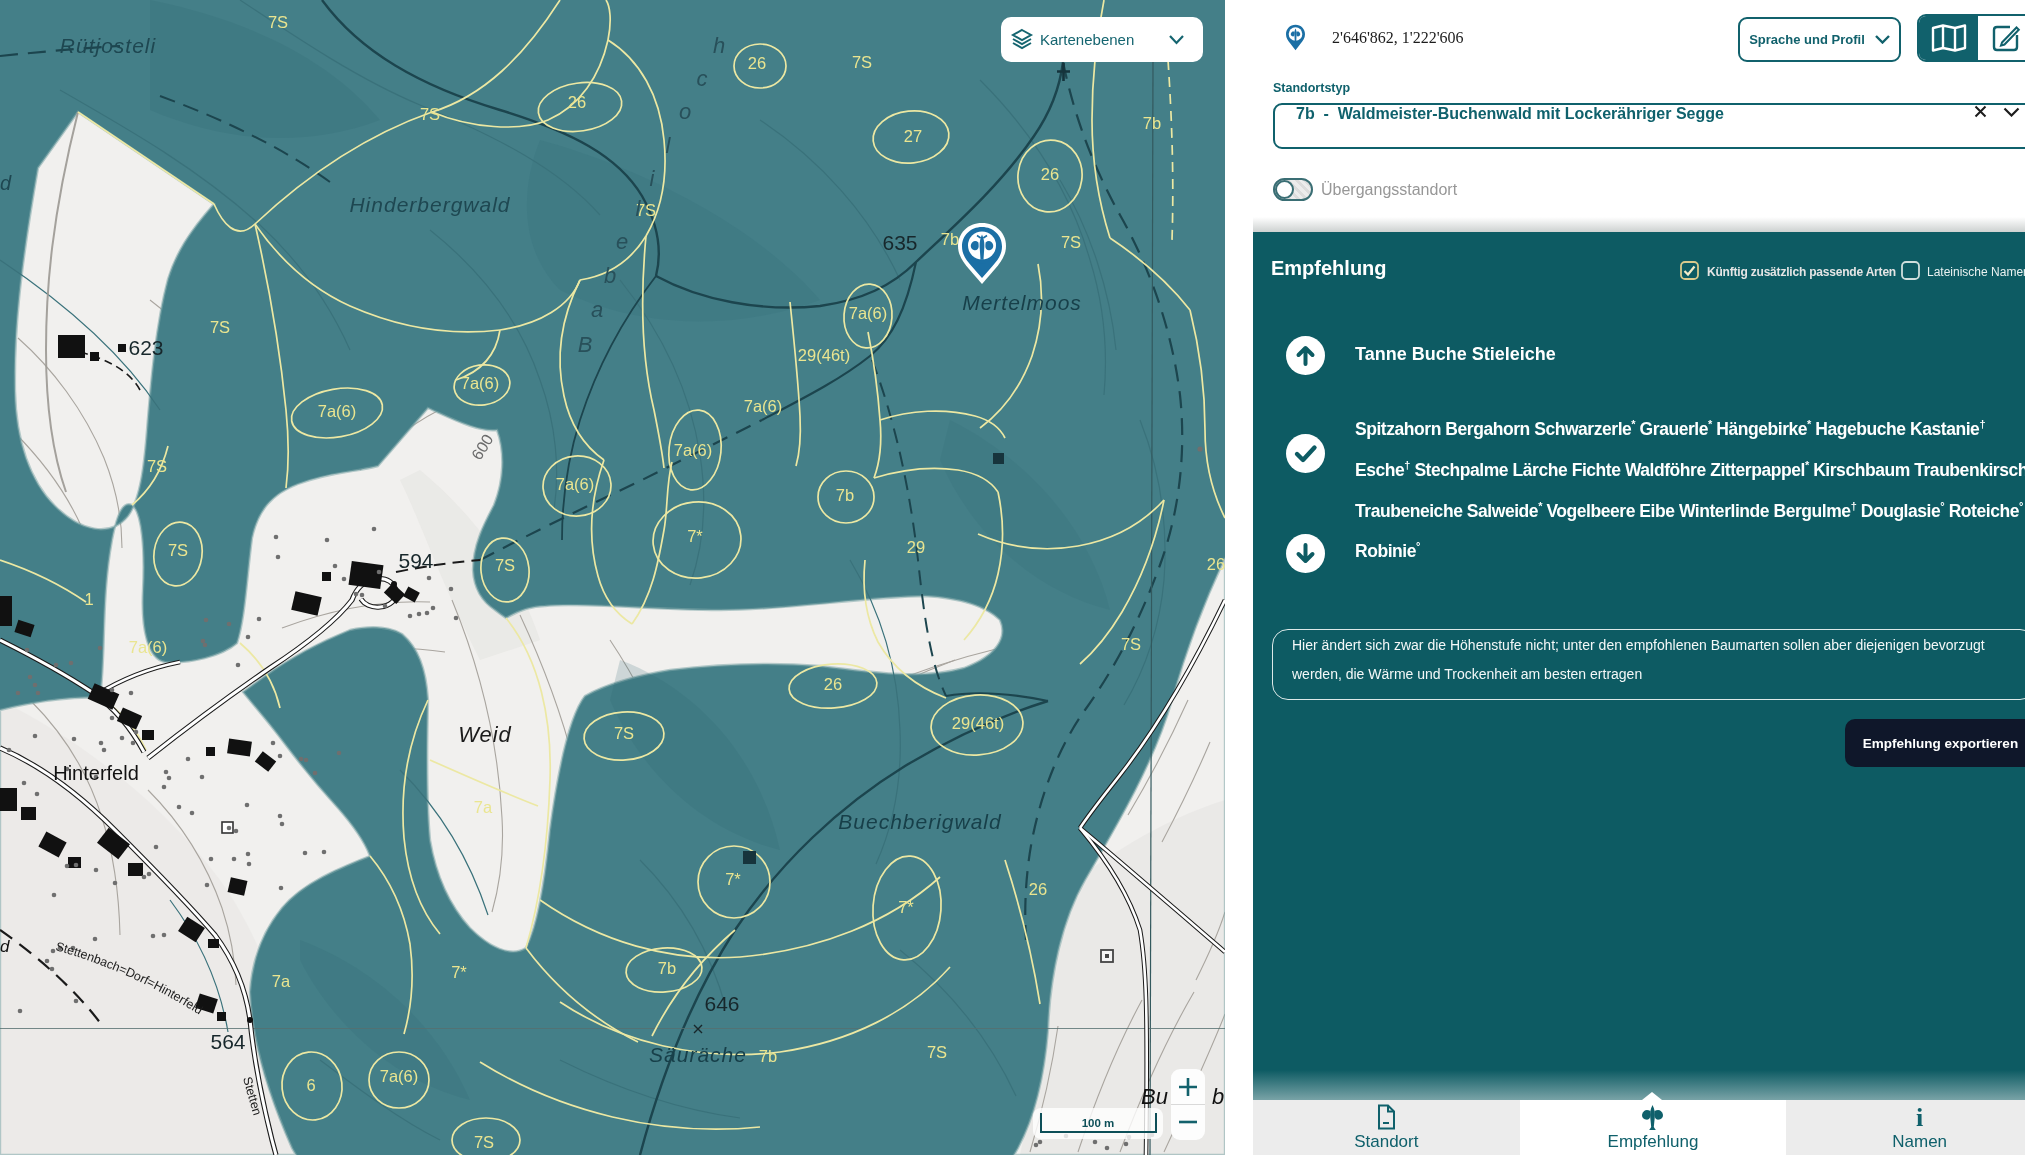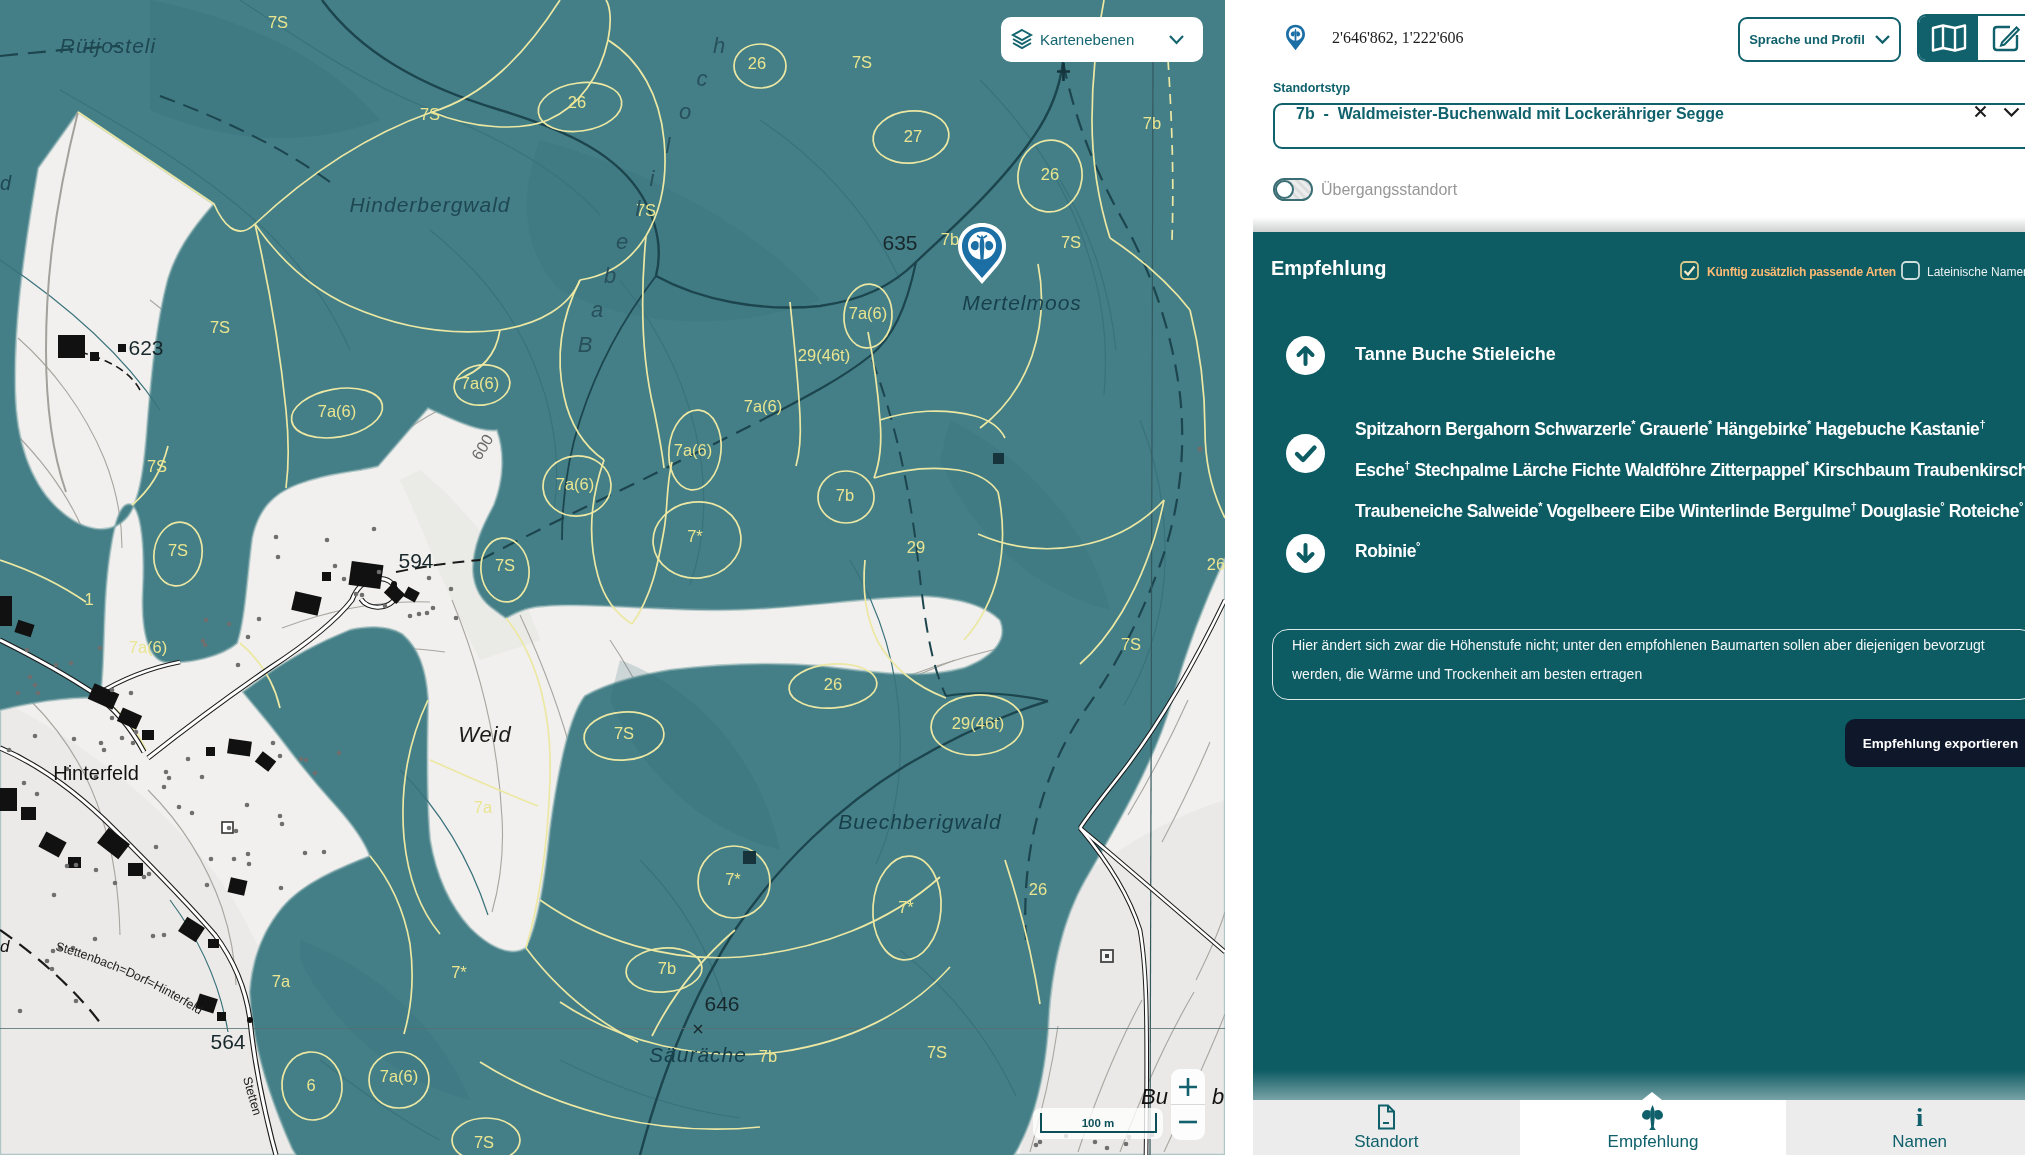--- a/index.html
+++ b/index.html
@@ -20,21 +20,21 @@
 .seltext { margin-left:21px; font-weight:bold; font-size:16px; color:#0f616c; white-space:nowrap; }
 .selicons { position:absolute; right:14px; display:flex; align-items:center; }
 .toggle { position:absolute; left:20px; top:178px; width:40px; height:23px; border:2px solid #3a6e74; border-radius:12px;
   background:repeating-linear-gradient(45deg,#ececec 0 3px,#dcdcdc 3px 6px); }
 .knob { position:absolute; left:0px; top:0px; width:19px; height:19px; border:2px solid #3a6e74; border-radius:50%; background:#fff; }
 .toglabel { position:absolute; left:68px; top:181px; font-size:16px; color:#979797; }
 .shadowband { position:absolute; left:0; top:217px; width:800px; height:15px; background:linear-gradient(#ffffff,#cdd1d0); }
 .teal { position:absolute; left:0; top:232px; width:800px; height:868px; background:#0d5b63; color:#fff; }
 .empf { position:absolute; left:18px; top:25px; font-size:20px; font-weight:bold; }
 .cb1 { position:absolute; left:427px; top:29px; }
-.cb1lab { position:absolute; left:454px; top:33px; font-size:12px; font-weight:bold; color:#fdba74; letter-spacing:-.2px; }
+.cb1lab { position:absolute; left:454px; top:33px; font-size:12px; font-weight:bold; color:#e5e5e5; letter-spacing:-.2px; }
 .cb2 { position:absolute; left:648px; top:29px; }
 .cb2lab { position:absolute; left:674px; top:33px; font-size:12px; color:#eaf2f1; }
 .circ { position:absolute; left:33px; }
 .rowtext { position:absolute; left:102px; font-size:18px; font-weight:bold; }
 .species { line-height:36px; letter-spacing:-.45px; white-space:nowrap; font-size:17.5px; }
 .species sup { font-size:11px; }
 .infobox { position:absolute; left:19px; top:397px; width:764px; height:71px; border:1.5px solid #dde9e8; border-radius:16px;
   font-size:14px; line-height:29px; padding:1px 19px; color:#f4f8f8; white-space:nowrap; }
 .expbtn { position:absolute; left:592px; top:487px; width:191px; height:48px; background:#0f172a; border-radius:10px;
   display:flex; align-items:center; justify-content:center; font-weight:bold; font-size:13.5px; white-space:nowrap; }

